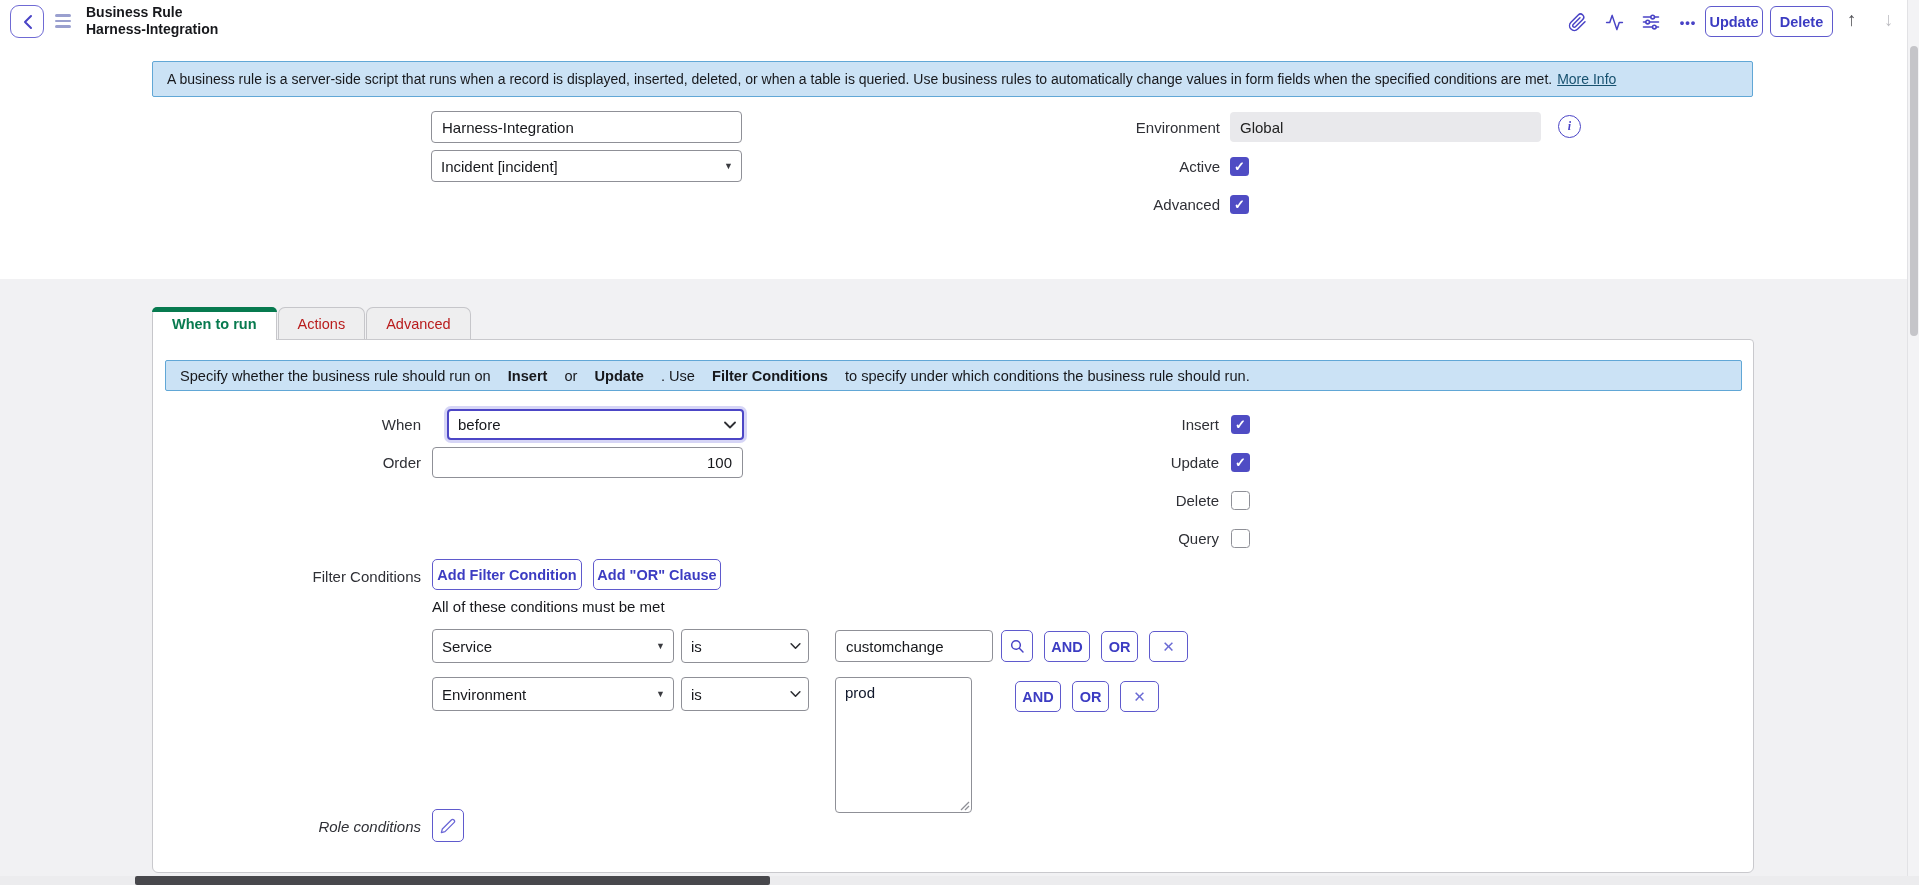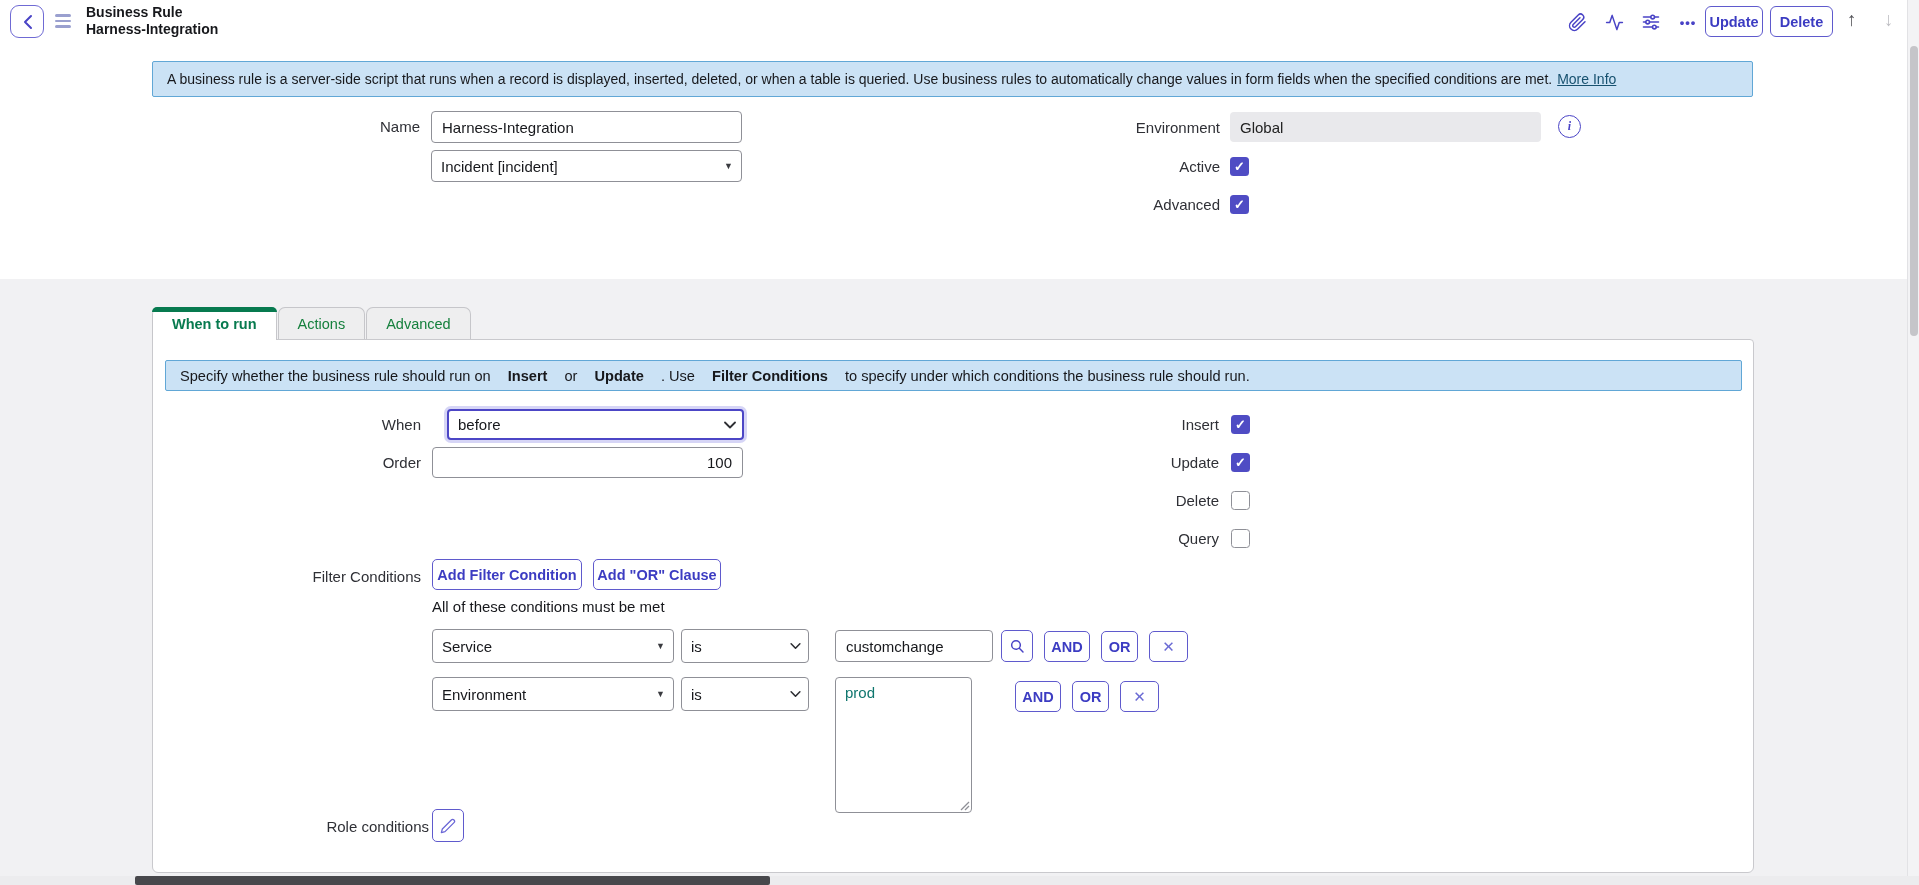--- a/index.html
+++ b/index.html
@@ -45,33 +45,33 @@
     color:#fff; font-size:13px; font-weight:700; }
   .chk.off { background:#fff; border:1.5px solid #8f9097; }
   .info-circle { width:23px; height:23px; border:1.5px solid #4943c6; border-radius:50%; color:#4943c6;
     display:flex; align-items:center; justify-content:center; font-size:12px; font-weight:700; cursor:pointer;
     font-family:"Liberation Serif",serif; font-style:italic; }
 
   
   #graysec { position:absolute; left:0; top:279px; width:1919px; height:606px; background:#f1f1f3; }
   #tabs { position:absolute; left:152px; top:307px; display:flex; z-index:3; }
   .tab { height:32px; display:flex; align-items:center; padding:0 19px; font-size:14.5px;
-    border:1px solid #c6c6ca; border-bottom:none; border-radius:7px 7px 0 0; background:#eeeeef; color:#15803d;
+    border:1px solid #c6c6ca; border-bottom:none; border-radius:7px 7px 0 0; background:#eeeeef; color:#b91c1c;
     cursor:pointer; margin-right:1px; position:relative; }
   .tab.active { background:#fff; color:#077a4f; font-weight:600; height:33px; z-index:4; }
   .tab.active::before { content:""; position:absolute; left:-1px; top:-1px; right:-1px; height:5px;
     background:#077a4f; border-radius:7px 7px 0 0; }
   #panel { position:absolute; left:152px; top:339px; width:1602px; height:534px; background:#fff;
     border:1px solid #c9c9cd; border-radius:0 4px 6px 6px; z-index:2; }
 
   
   .obtn { border:1.5px solid #5f5acd; border-radius:5px; background:#fff; color:#3c3cc2; font-weight:700;
     font-size:14.5px; display:flex; align-items:center; justify-content:center; cursor:pointer; }
   .xglyph { color:#6a6ad4; font-size:15px; font-weight:400; }
-  .ta { border:1px solid #8f9097; border-radius:4px; font-size:15px; color:#0f766e; padding:6px 9px;
+  .ta { border:1px solid #8f9097; border-radius:4px; font-size:15px; color:#0f172a; padding:6px 9px;
     font-family:"Liberation Sans",sans-serif; resize:none; outline:none; overflow:hidden; }
   .handle { position:absolute; pointer-events:none; }
 
   
   #vscroll { position:absolute; right:0; top:0; width:12px; height:885px; background:#f3f3f5; border-left:1px solid #e2e2e5; z-index:9; }
   #vthumb { position:absolute; left:2px; top:46px; width:8px; height:290px; background:#c5c5c9; border-radius:4px; }
   #hscroll { position:absolute; left:0; bottom:0; width:1919px; height:9px; background:#ececee; z-index:9; }
   #hthumb { position:absolute; left:135px; top:0; width:635px; height:9px; background:#48484c; border-radius:2px; }
 </style>
 </head>
@@ -121,21 +121,20 @@
     <div class="abs hbtn" style="left:1770px; width:63px;">Delete</div>
     <div class="abs arr" style="left:1847px; color:#55555a;">↑</div>
     <div class="abs arr" style="left:1884px; color:#bebec3;">↓</div>
   </div>
 
   <div class="abs banner" style="left:152px; top:61px; width:1601px; height:36px;">
     <span>A business rule is a server-side script that runs when a record is displayed, inserted, deleted, or when a table is queried. Use business rules to automatically change values in form fields when the specified conditions are met.</span>
     <a>More Info</a>
   </div>
 
-  <div class="abs flabel" style="left:0; top:118px; width:420px;">Name</div>
   <input class="abs ipt" style="left: 431px; top: 111px; width: 311px; height: 32px;" value="Harness-Integration">
 
   <div class="selwrap" style="left:431px; top:150px; width:311px; height:32px;">
     <select><option>Incident [incident]</option></select>
     <span class="caret">▼</span>
   </div>
 
   <div class="abs flabel" style="left:800px; top:119px; width:420px;">Environment</div>
   <input class="abs ipt ro" style="left: 1230px; top: 112px; width: 311px; height: 30px;" readonly="" value="Global">
   <div class="abs info-circle" style="left:1558px; top:115px;">i</div>
@@ -240,21 +239,21 @@
     <svg class="handle" style="left:805px; top:459px;" width="12" height="12" viewBox="0 0 12 12">
       <line x1="3" y1="11" x2="11" y2="3" stroke="#8f9097" stroke-width="1.2"></line>
       <line x1="7" y1="11" x2="11" y2="7" stroke="#8f9097" stroke-width="1.2"></line>
     </svg>
     <div class="abs obtn" style="left:862px; top:341px; width:46px; height:31px;">AND</div>
     <div class="abs obtn" style="left:919px; top:341px; width:37px; height:31px;">OR</div>
     <div class="abs obtn" style="left:967px; top:341px; width:39px; height:31px;">
       <span class="xglyph">✕</span>
     </div>
 
-    <div class="abs flabel" style="left:8px; top:478px; width:268px;">Role conditions</div>
+    <div class="abs flabel" style="left:0; top:478px; width:268px;font-style:italic;">Role conditions</div>
     <div class="abs obtn" style="left:279px; top:469px; width:32px; height:33px;">
       <svg width="16" height="16" viewBox="0 0 24 24" fill="none" stroke="#6a66d6" stroke-width="1.9" stroke-linecap="round" stroke-linejoin="round">
         <path d="M17 3a2.8 2.8 0 0 1 4 4L7.5 20.5 2 22l1.5-5.5Z"></path>
       </svg>
     </div>
   </div>
 
   <div id="vscroll">
       <div id="vthumb"></div>
     </div>

